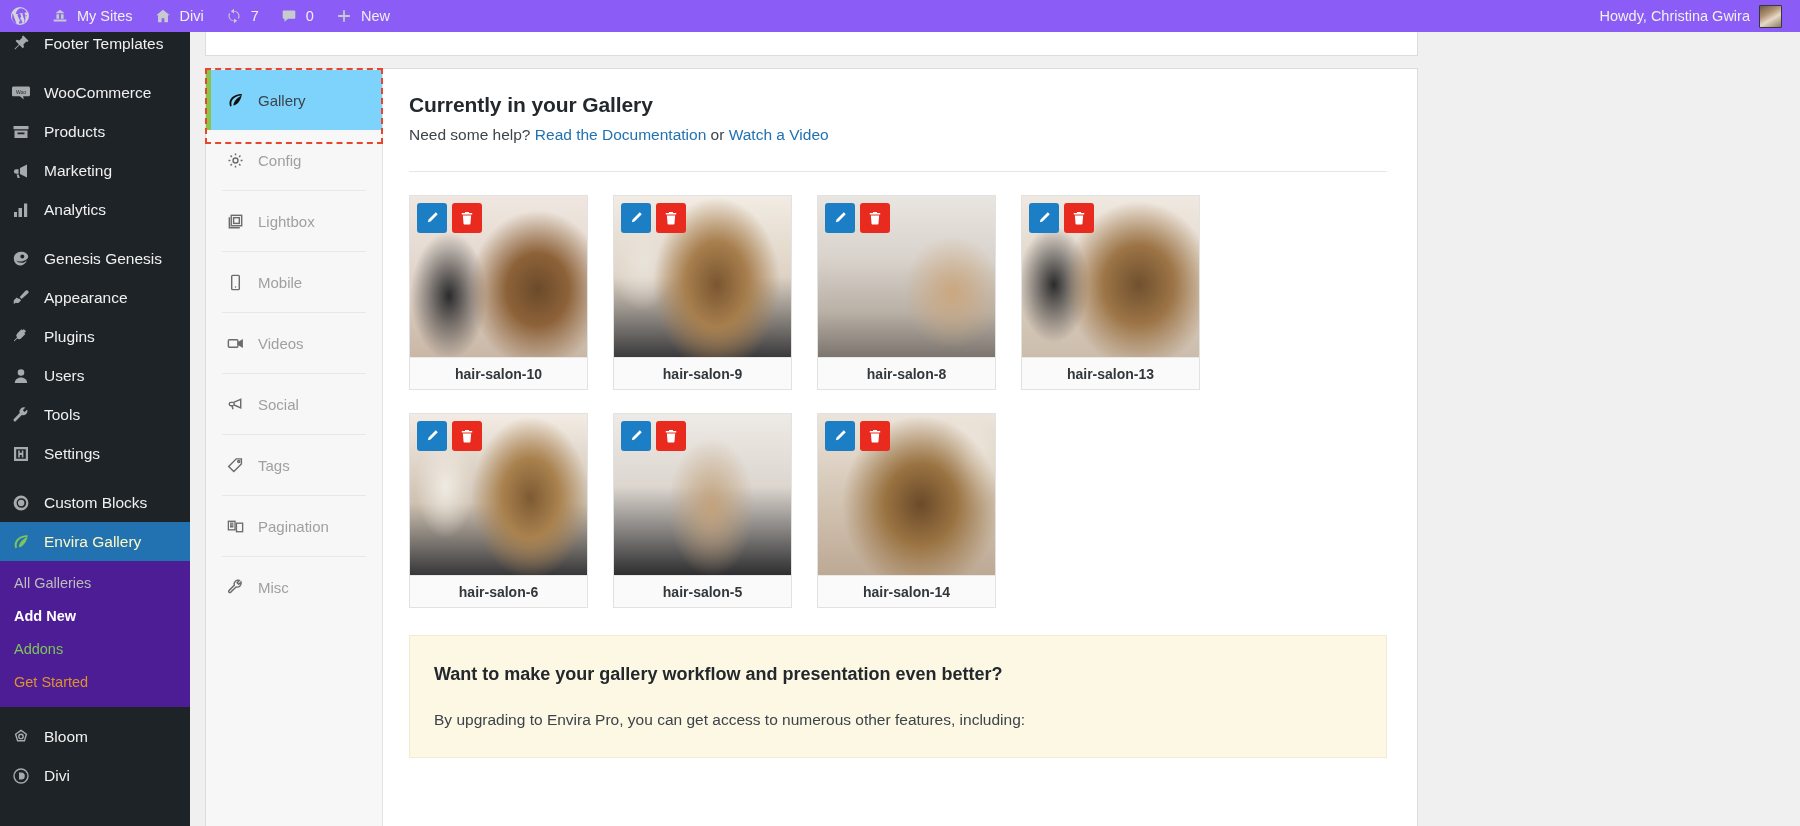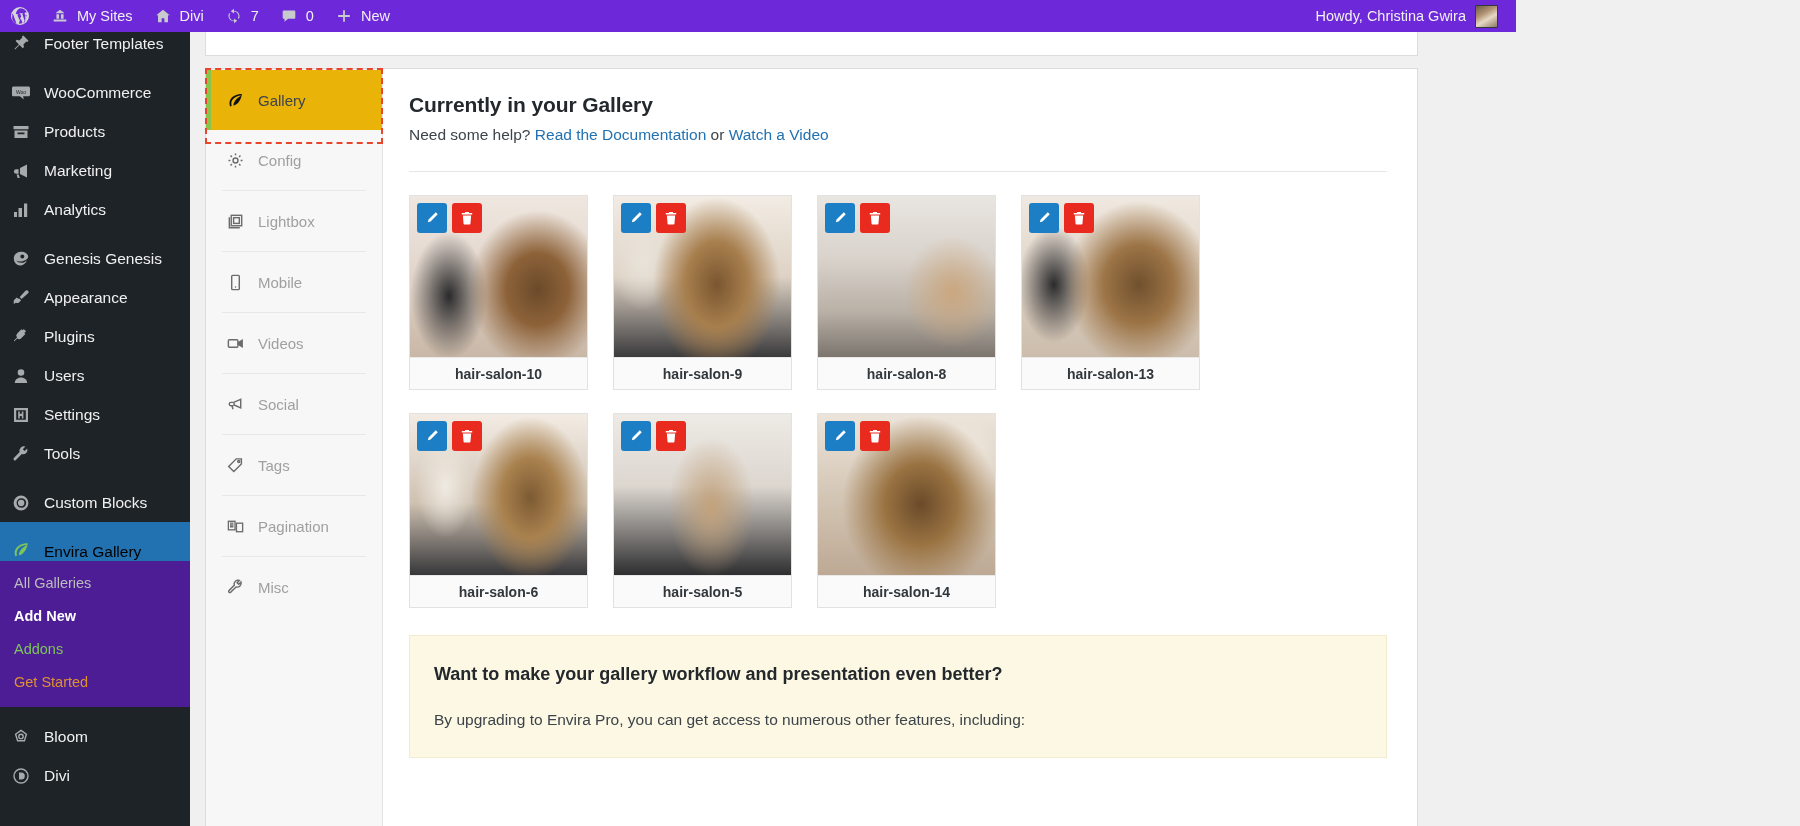--- a/index.html
+++ b/index.html
@@ -7,22 +7,22 @@
     width: 1800px; height: 826px;
     overflow: hidden;
     background: #f0f0f1;
     font-family: "Liberation Sans", sans-serif;
     -webkit-font-smoothing: antialiased;
   }
 
   
   #adminbar {
     position: absolute; top: 0; left: 0;
-    width: 1516px; height: 32px;
-    background: #6d28d9;
+    width: 1800px; height: 32px;
+    background: #8b5cf6;
     color: #f0f0f1;
     display: flex; align-items: center;
     font-size: 14.5px;
     z-index: 50;
   }
   .ab-group { display: flex; align-items: center; }
   .ab-item {
     display: flex; align-items: center; gap: 7px;
     height: 32px; padding: 0 10px;
     color: #f0f0f1; white-space: nowrap;
@@ -56,21 +56,21 @@
     color: #f0f0f1;
     position: relative;
   }
   .menu-item .mi-icon {
     width: 22px; height: 22px;
     display: flex; align-items: center; justify-content: center;
     color: #a7aaad; flex: 0 0 22px;
   }
   .menu-item .mi-icon svg { display:block; }
   .menu-item.current {
-    background: #2271b1; color: #000000; align-items: flex-end;
+    background: #2271b1; color: #fef9c3;
   }
   .menu-item.current .mi-icon { color: #fff; }
   .menu-item.current::after {
     content: ""; position: absolute; right: -8px; top: 50%;
     margin-top: -8px;
     border-style: solid; border-width: 8px 0 8px 8px;
     border-color: transparent transparent transparent #2271b1;
   }
   .menu-sep { height: 10px; }
   #submenu {
@@ -130,21 +130,21 @@
     color: #a0a0a0;
     font-size: 15px;
   }
   .tab .tab-icon {
     width: 19px; height: 19px; flex: 0 0 19px;
     display: flex; align-items: center; justify-content: center;
     color: #6b6b6b;
   }
   .tab .tab-icon svg { display:block; }
   .tab.active {
-    background: #eab308;
+    background: #7dd3fc;
     color: #3c434a;
   }
   .tab.active .tab-icon { color: #111; }
   .tab.active::before {
     content: ""; position: absolute; left: 0; top: 0; bottom: 0;
     width: 5px; background: #8bc34a;
   }
   .tab-sep {
     height: 1px; margin: 0 16px;
     background: #e8e8e8;
@@ -420,33 +420,33 @@
       <svg width="20" height="20" viewBox="0 0 20 20" fill="currentColor">
           <path d="M10 3.2a3.3 3.3 0 110 6.6 3.3 3.3 0 010-6.6zM3.8 17c0-3.4 2.8-5.6 6.2-5.6s6.2 2.2 6.2 5.6H3.8z"></path>
         </svg>
     </span>
     <span>Users</span>
   </div>
 
   <div class="menu-item">
     <span class="mi-icon">
       <svg width="20" height="20" viewBox="0 0 20 20" fill="currentColor">
+          <path d="M16.2 4.4l-2.6 2.6-1.8-1.8 2.6-2.6a4.4 4.4 0 00-5.7 5.4L2.9 14a1.4 1.4 0 102 2l5.9-5.9a4.4 4.4 0 005.4-5.7z"></path>
+        </svg>
+    </span>
+    <span>Tools</span>
+  </div>
+
+  <div class="menu-item">
+    <span class="mi-icon">
+      <svg width="20" height="20" viewBox="0 0 20 20" fill="currentColor">
           <path d="M3 3h14v14H3V3zm2.2 2.2v9.6h9.6V5.2H5.2zm2 1.4h1.6v2.2h2V6.6h1.6v6.8h-1.6v-2.4h-2v2.4H7.2V6.6z"></path>
         </svg>
     </span>
     <span>Settings</span>
-  </div>
-
-  <div class="menu-item">
-    <span class="mi-icon">
-      <svg width="20" height="20" viewBox="0 0 20 20" fill="currentColor">
-          <path d="M16.2 4.4l-2.6 2.6-1.8-1.8 2.6-2.6a4.4 4.4 0 00-5.7 5.4L2.9 14a1.4 1.4 0 102 2l5.9-5.9a4.4 4.4 0 005.4-5.7z"></path>
-        </svg>
-    </span>
-    <span>Tools</span>
   </div>
 
   <div class="menu-sep"></div>
 
   <div class="menu-item">
     <span class="mi-icon">
       <svg width="20" height="20" viewBox="0 0 20 20" fill="currentColor">
           <path d="M10 2.6a7.4 7.4 0 110 14.8 7.4 7.4 0 010-14.8zm.4 2.6a4.8 4.8 0 100 9.6 4.8 4.8 0 000-9.6zm-.2 1.6a3.2 3.2 0 11-.1 6.4 3.2 3.2 0 01.1-6.4z"></path>
         </svg>
     </span>

